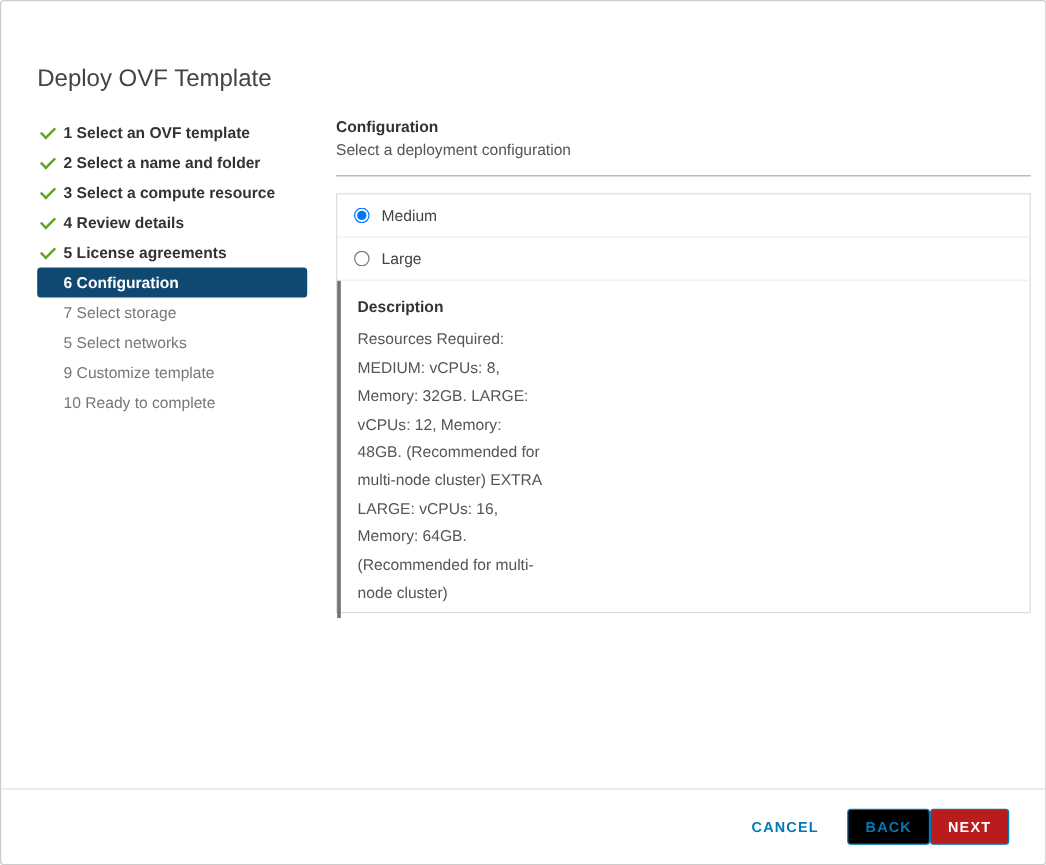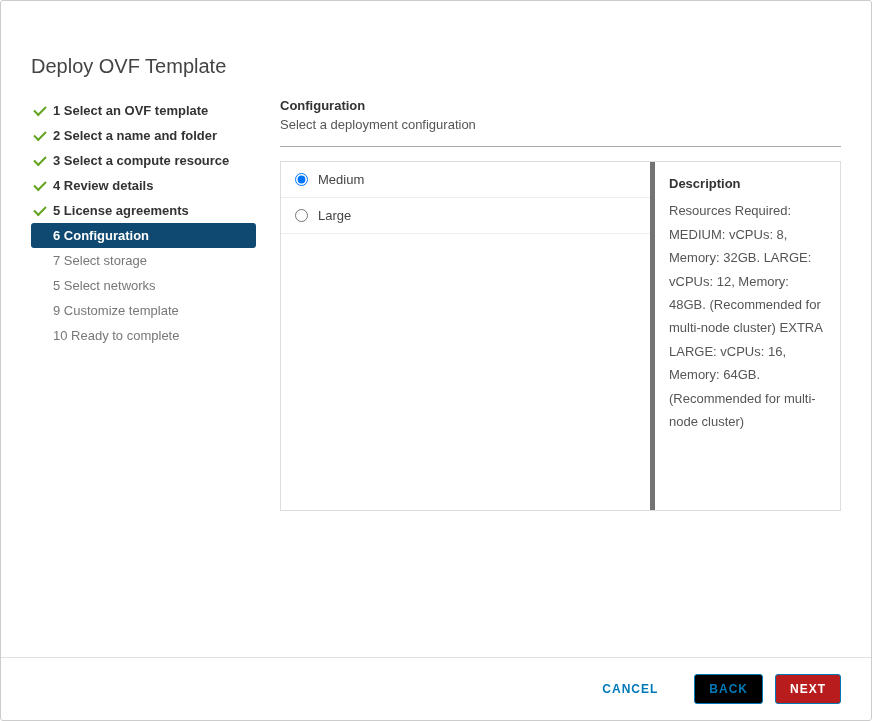--- a/index.html
+++ b/index.html
@@ -26,21 +26,21 @@
     .dialog-title {
       padding: 22px 30px 10px 30px;
       font-size: 20px;
       font-weight: 300;
       color: #444;
       margin-top: 32px;
     }
     .dialog-body {
       flex: 1;
       display: flex;
-      padding: 0 30px 10px 30px;
+      padding: 0 12px 10px 30px;
       overflow: hidden;
       justify-content: space-between;
     }
     .wizard-steps {
       width: 225px;
       padding-top: 10px;
       flex-shrink: 0;
     }
     .step {
       padding: 5px 8px 5px 22px;
@@ -94,20 +94,21 @@
     .hr {
       border: none;
       border-top: 1px solid #aaa;
       margin-bottom: 0;
     }
     .config-panel {
       display: flex;
       border: 1px solid #ddd;
       margin-top: 14px;
       height: 350px;
+      flex-direction: column;
     }
     .options-col {
       flex: 1;
       display: flex;
       flex-direction: column;
     }
     .option-row {
       padding: 10px 14px;
       border-bottom: 1px solid #eee;
       display: flex;
@@ -123,38 +124,37 @@
     }
     .items-count {
       text-align: right;
       padding: 6px 12px;
       border-top: 1px solid #eee;
       font-size: 13px;
       color: #555;
     }
     .desc-col {
       width: 190px;
-      border-left: 5px solid #737373;
+      border-left: 3px solid #737373;
       padding: 10px 14px;
       font-size: 13px;
       color: #555;
       line-height: 1.8;
     }
     .desc-col .desc-title {
       font-weight: 600;
       color: #333;
       margin-bottom: 4px;
     }
     .footer {
       border-top: 1px solid #e0e0e0;
       padding: 16px 30px;
       display: flex;
       justify-content: flex-end;
       align-items: center;
-      gap: 12px;
     }
     .btn {
       font-size: 12px;
       letter-spacing: 1px;
       padding: 7px 14px;
       border-radius: 3px;
       cursor: pointer;
       font-weight: 600;
       border: none;
       background: none;

